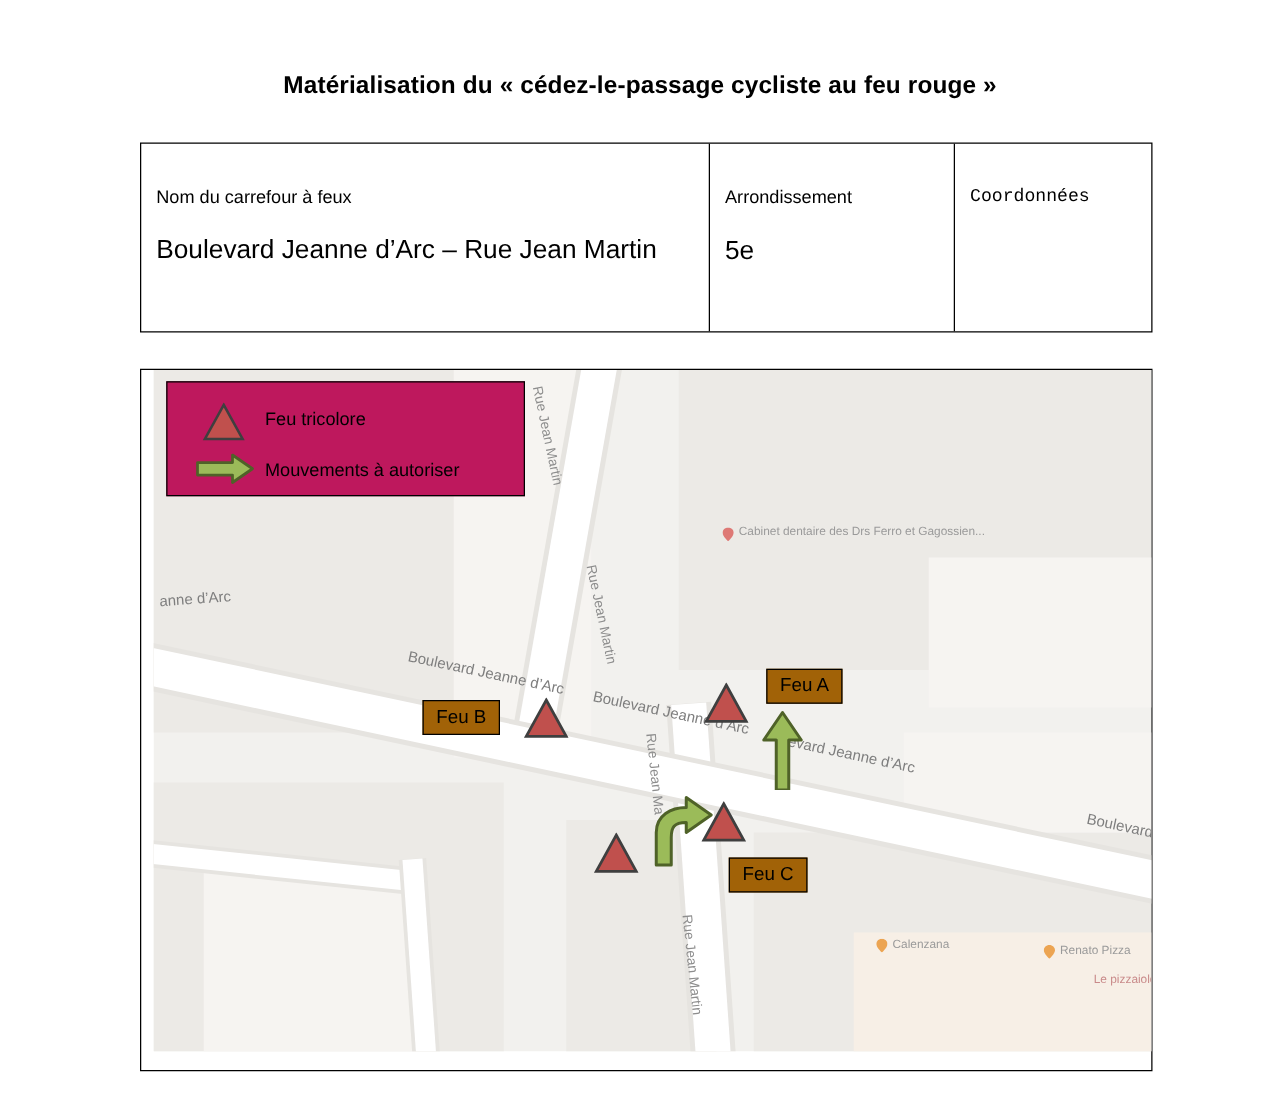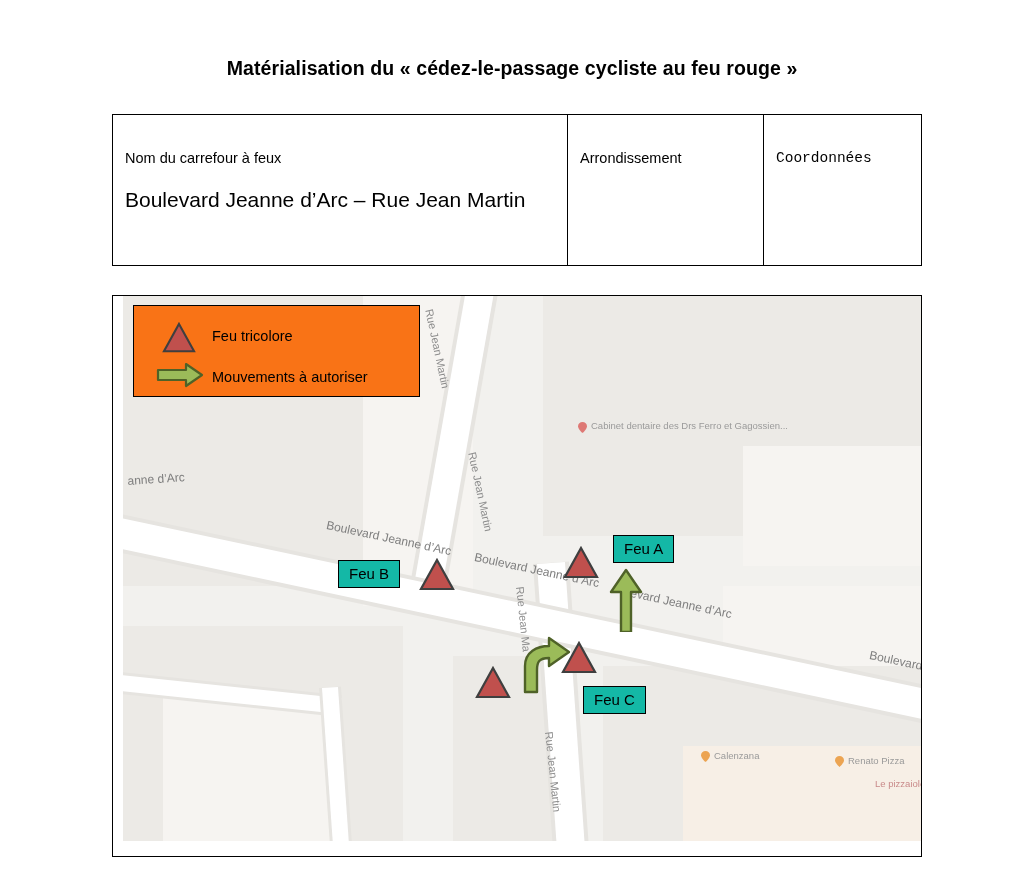--- a/index.html
+++ b/index.html
@@ -130,55 +130,56 @@
     height: 11px;
   }
 
   
   .legend {
     position: absolute;
     left: 10px;
     top: 9px;
     width: 287px;
     height: 92px;
-    background: #f97316;
+    background: #be185d;
     border: 1px solid #000;
     box-sizing: border-box;
   }
   .legend-row {
     position: absolute;
     font-size: 14.5px;
     color: #000;
   }
   .legend-label-1 { left: 78px; top: 22px; }
   .legend-label-2 { left: 78px; top: 63px; }
 
   
   .callout {
     position: absolute;
-    background: #14b8a6;
+    background: #a16207;
     border: 1px solid #000;
     font-size: 15px;
     padding: 4px 10px 5px 10px;
     white-space: nowrap;
     box-sizing: border-box;
   }
 </style>
 </head>
 <body>
 
 <div class="doc-title">Matérialisation du « cédez-le-passage cycliste au feu rouge »</div>
 
 <div class="info-table">
   <div class="col col-name">
     <div class="col-header">Nom du carrefour à feux</div>
     <div class="col-value">Boulevard Jeanne d’Arc – Rue Jean Martin</div>
   </div>
   <div class="col col-arr">
     <div class="col-header">Arrondissement</div>
+    <div class="col-value">5e</div>
   </div>
   <div class="col col-coord">
     <div class="col-header">Coordonnées</div>
   </div>
 </div>
 
 <div class="map-frame">
   <div class="map-canvas">
 
     <div class="blk" style="left:-20px; top:-10px; width:330px; height:300px;"></div>

